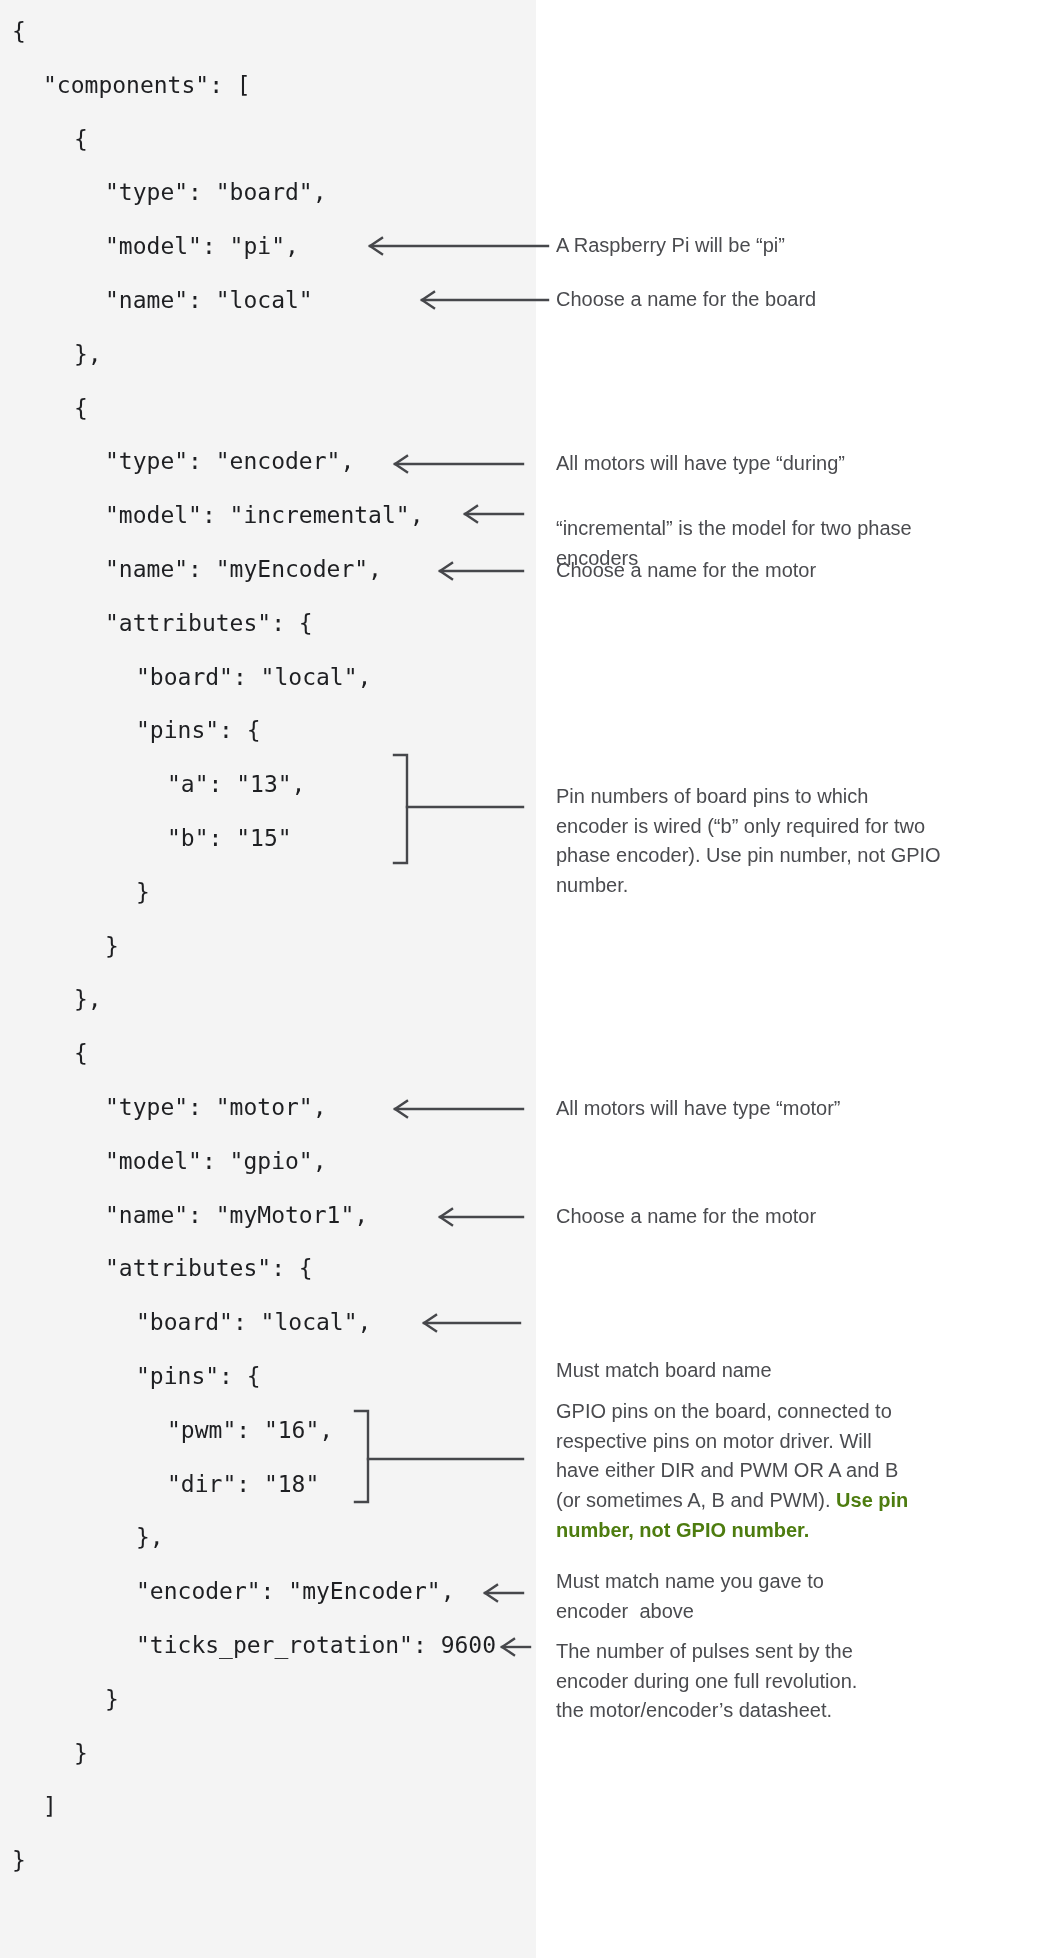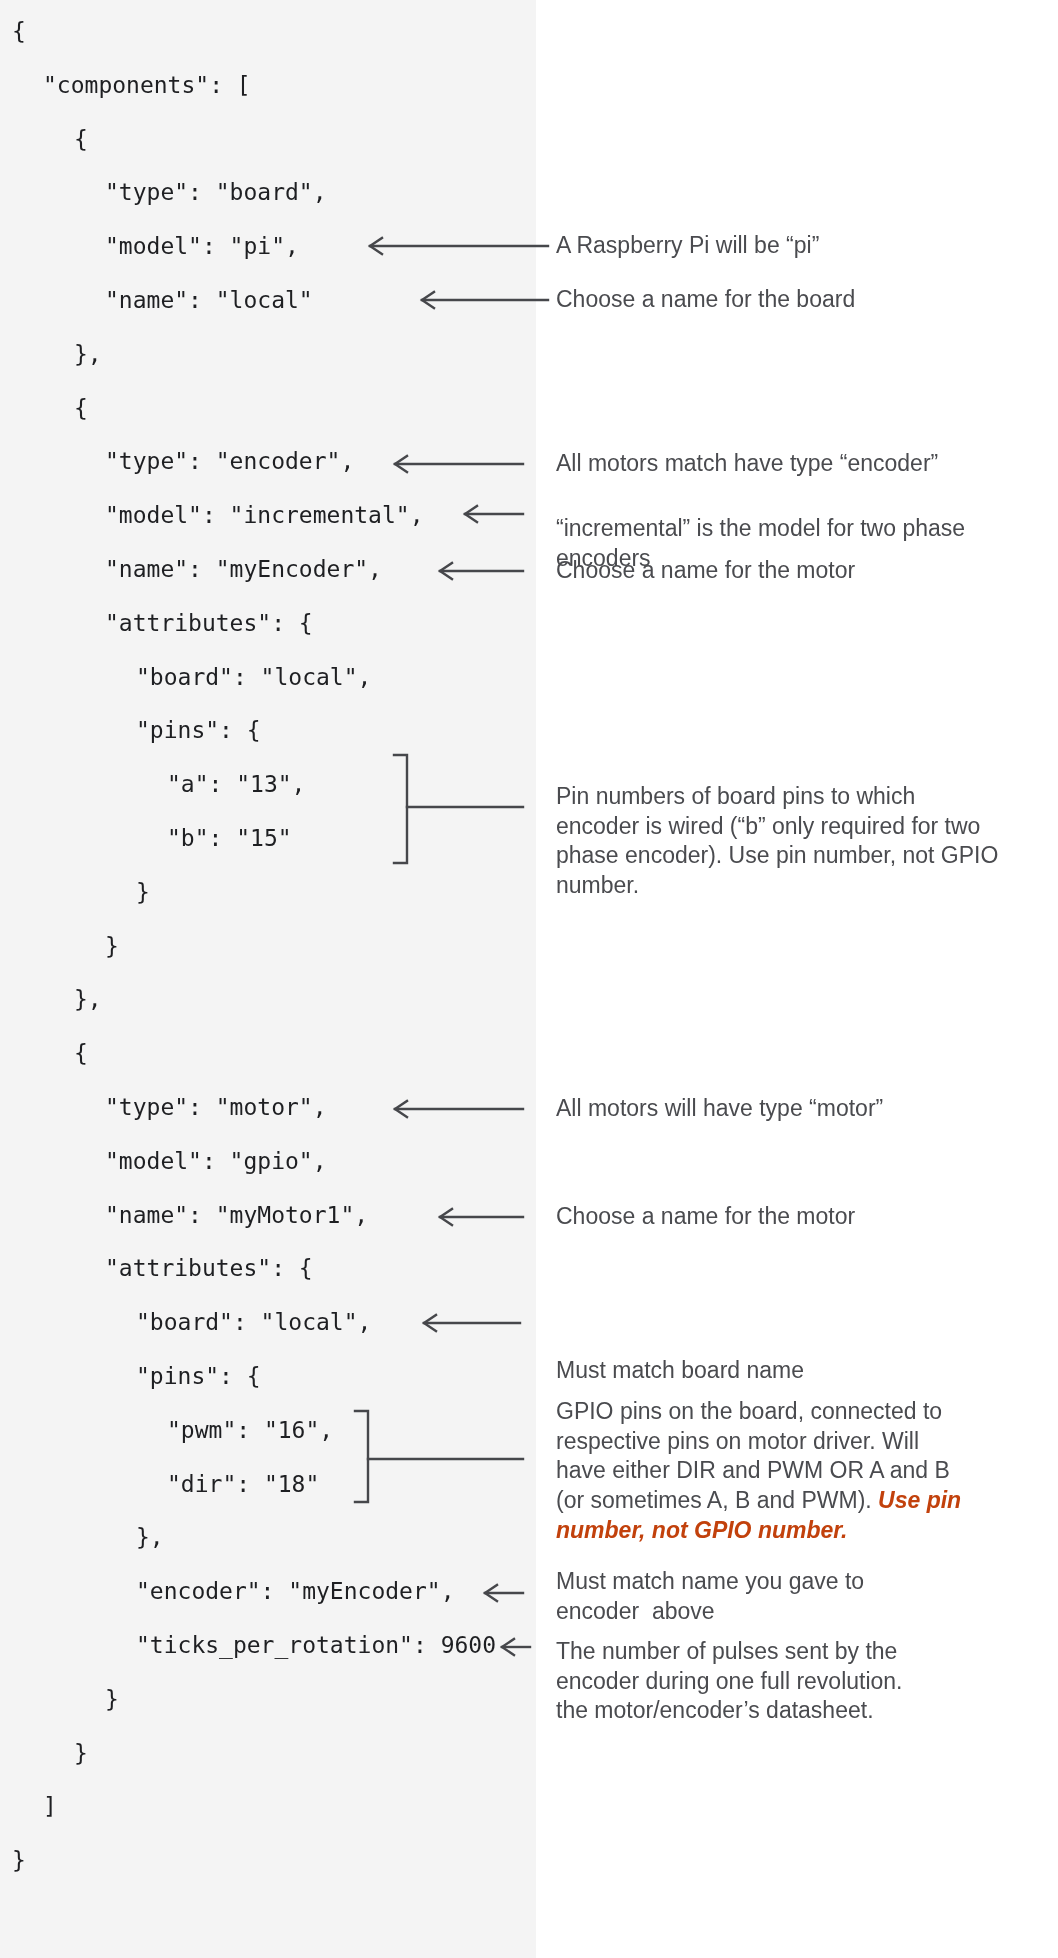--- a/index.html
+++ b/index.html
@@ -12,23 +12,23 @@
   }
   .code-layer{position:absolute;left:0;top:0;width:1058px;height:1958px;}
   .code-line{
     position:absolute;
     font-family:"DejaVu Sans Mono","Liberation Mono",monospace;
     font-size:23px;line-height:28px;color:#1e1f22;white-space:pre;
   }
   .ann-layer{position:absolute;left:0;top:0;width:1058px;height:1958px;}
   .ann{
     position:absolute;left:556px;width:495px;
-    font-size:23px;line-height:29.7px;color:#4a4b4f;white-space:pre;
+    font-size:20px;line-height:29.7px;color:#4a4b4f;white-space:pre;
   }
-  .ann b{font-weight:bold;color:#c2410c;font-style:italic;}
+  .ann b{font-weight:bold;color:#4d7c0f;}
   .connectors{position:absolute;left:0;top:0;pointer-events:none;}
 </style>
 </head>
 <body>
 
 <div class="canvas">
   <div class="code-panel"></div>
   <div class="code-layer" id="code-layer">
       <div class="code-line" style="left: 12px; top: 17px;">{</div>
       <div class="code-line" style="left: 43px; top: 71px;">"components": [</div>
@@ -88,21 +88,21 @@
       <path d="M502 1647 H530" fill="none" stroke="#46474b" stroke-width="2.4" stroke-linecap="square"></path>
       <path d="M514 1639 L502 1647 L514 1655" fill="none" stroke="#46474b" stroke-width="2.4" stroke-linecap="square"></path>
       <path d="M394 755 H407 V863 H394" fill="none" stroke="#46474b" stroke-width="2.4" stroke-linecap="square"></path>
       <path d="M407 807 H523" fill="none" stroke="#46474b" stroke-width="2.4" stroke-linecap="square"></path>
       <path d="M355 1411 H368 V1502 H355" fill="none" stroke="#46474b" stroke-width="2.4" stroke-linecap="square"></path>
       <path d="M368 1459 H523" fill="none" stroke="#46474b" stroke-width="2.4" stroke-linecap="square"></path>
     </svg>
   <div class="ann-layer" id="ann-layer">
       <div class="ann" style="top: 231px;"><div>A Raspberry Pi will be “pi”</div></div>
       <div class="ann" style="top: 285px;"><div>Choose a name for the board</div></div>
-      <div class="ann" style="top: 449px;"><div>All motors match have type “encoder”</div></div>
+      <div class="ann" style="top: 449px;"><div>All motors will have type “during”</div></div>
       <div class="ann" style="top: 514px;"><div>“incremental” is the model for two phase</div><div>encoders</div></div>
       <div class="ann" style="top: 556px;"><div>Choose a name for the motor</div></div>
       <div class="ann" style="top: 782px;"><div>Pin numbers of board pins to which</div><div>encoder is wired (“b” only required for two</div><div>phase encoder). Use pin number, not GPIO</div><div>number.</div></div>
       <div class="ann" style="top: 1094px;"><div>All motors will have type “motor”</div></div>
       <div class="ann" style="top: 1202px;"><div>Choose a name for the motor</div></div>
       <div class="ann" style="top: 1356px;"><div>Must match board name</div></div>
       <div class="ann" style="top: 1397px;"><div>GPIO pins on the board, connected to</div><div>respective pins on motor driver. Will</div><div>have either DIR and PWM OR A and B</div><div>(or sometimes A, B and PWM). <b>Use pin</b></div><div><b>number, not GPIO number.</b></div></div>
       <div class="ann" style="top: 1567px;"><div>Must match name you gave to</div><div>encoder  above</div></div>
       <div class="ann" style="top: 1637px;"><div>The number of pulses sent by the</div><div>encoder during one full revolution.</div><div>the motor/encoder’s datasheet.</div></div>
     </div>

